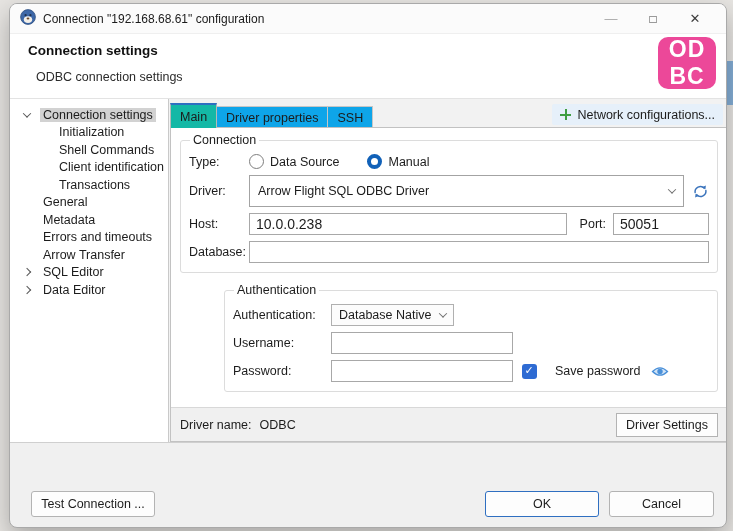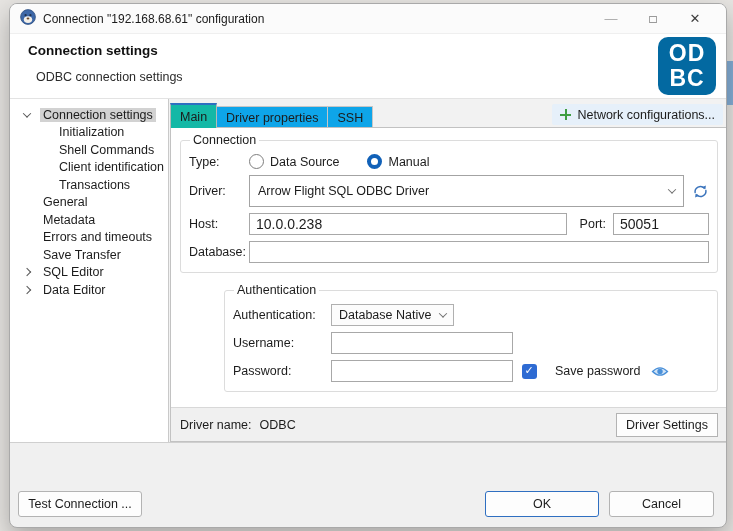--- a/index.html
+++ b/index.html
@@ -18,23 +18,23 @@
   .win-controls { margin-left:auto; display:flex; align-items:center; gap:0; }
   .win-btn { width:42px; height:28px; display:flex; align-items:center; justify-content:center;
     font-size:13px; color:#3d3d3d; cursor:default; }
   .win-btn.min { color:#a6a6a6; }
   .win-btn.max { font-size:12px; }
 
   
   .header { height:64px; background:#fff; position:relative; padding:9px 0 0 18px; }
   .header .h-title { font-size:13.5px; font-weight:bold; color:#111; }
   .header .h-sub { font-size:12.5px; color:#2b2b2b; margin:12px 0 0 8px; }
-  .logo { position:absolute; right:10px; top:3px; width:58px; height:58px; background:#0369a1;
+  .logo { position:absolute; right:10px; top:3px; width:58px; height:52px; background:#ec4899;
     border-radius:10px; color:#fff; font-weight:bold; font-size:23px; line-height:25px;
-    display:flex; flex-direction:column; align-items:center; justify-content:center; letter-spacing:1px; }
+    display:flex; flex-direction:column; align-items:center; justify-content:space-between; letter-spacing:1px; }
 
   
   .body { position:absolute; left:0; top:94px; width:718px; height:345px;
     border-top:1px solid #e3e3e3; border-bottom:1px solid #cfcfcf; display:flex; background:#fff; }
   .sidebar { width:159px; border-right:1px solid #c9c9c9; background:#fff; padding-top:7px;
     font-size:12.5px; color:#1c1c1c; }
   .trow { height:17.5px; display:flex; align-items:center; }
   .trow .chev-box { width:14px; margin-left:10px; display:flex; justify-content:center; }
   .chev { width:6px; height:6px; border-right:1.4px solid #555; border-bottom:1.4px solid #555; }
   .chev.open { transform:rotate(45deg) translate(-1px,-1px); }
@@ -105,21 +105,21 @@
 
   .driverbar { position:absolute; left:0; right:0; bottom:0; height:34px; background:#f0f0f0;
     border-top:1px solid #d8d8d8; display:flex; align-items:center; padding:0 9px;
     font-size:12.5px; color:#1c1c1c; }
   .driverbar .dval { margin-left:8px; }
   .driverbar .dbtn { margin-left:auto; background:#fdfdfd; border:1px solid #b3b3b3;
     padding:4px 9px; font-size:12.5px; color:#1c1c1c; }
 
   .btn { position:absolute; bottom:10px; height:26px; background:#fdfdfd; border:1px solid #b3b3b3;
     border-radius:3px; font-size:12.5px; color:#1c1c1c; display:flex; align-items:center;
-    justify-content:center; }
+    justify-content:center;margin-left:13px; }
   .btn-test { left:8px; width:124px; }
   .btn-ok { right:127px; width:114px; border-color:#2f6fc1; }
   .btn-cancel { right:12px; width:105px; }
 </style>
 </head>
 <body>
 
 <div class="stage">
   <div class="bg-blue-strip"></div>
 
@@ -184,21 +184,21 @@
         <div class="trow lvl0">
           <span class="chev-box"></span>
             <span class="tlabel">Metadata</span>
         </div>
         <div class="trow lvl0">
           <span class="chev-box"></span>
             <span class="tlabel">Errors and timeouts</span>
         </div>
         <div class="trow lvl0">
           <span class="chev-box"></span>
-            <span class="tlabel">Save Transfer</span>
+            <span class="tlabel">Arrow Transfer</span>
         </div>
         <div class="trow lvl0">
           <span class="chev-box">
               <span class="chev closed"></span>
             </span>
           <span class="tlabel">SQL Editor</span>
         </div>
         <div class="trow lvl0">
           <span class="chev-box">
               <span class="chev closed"></span>

